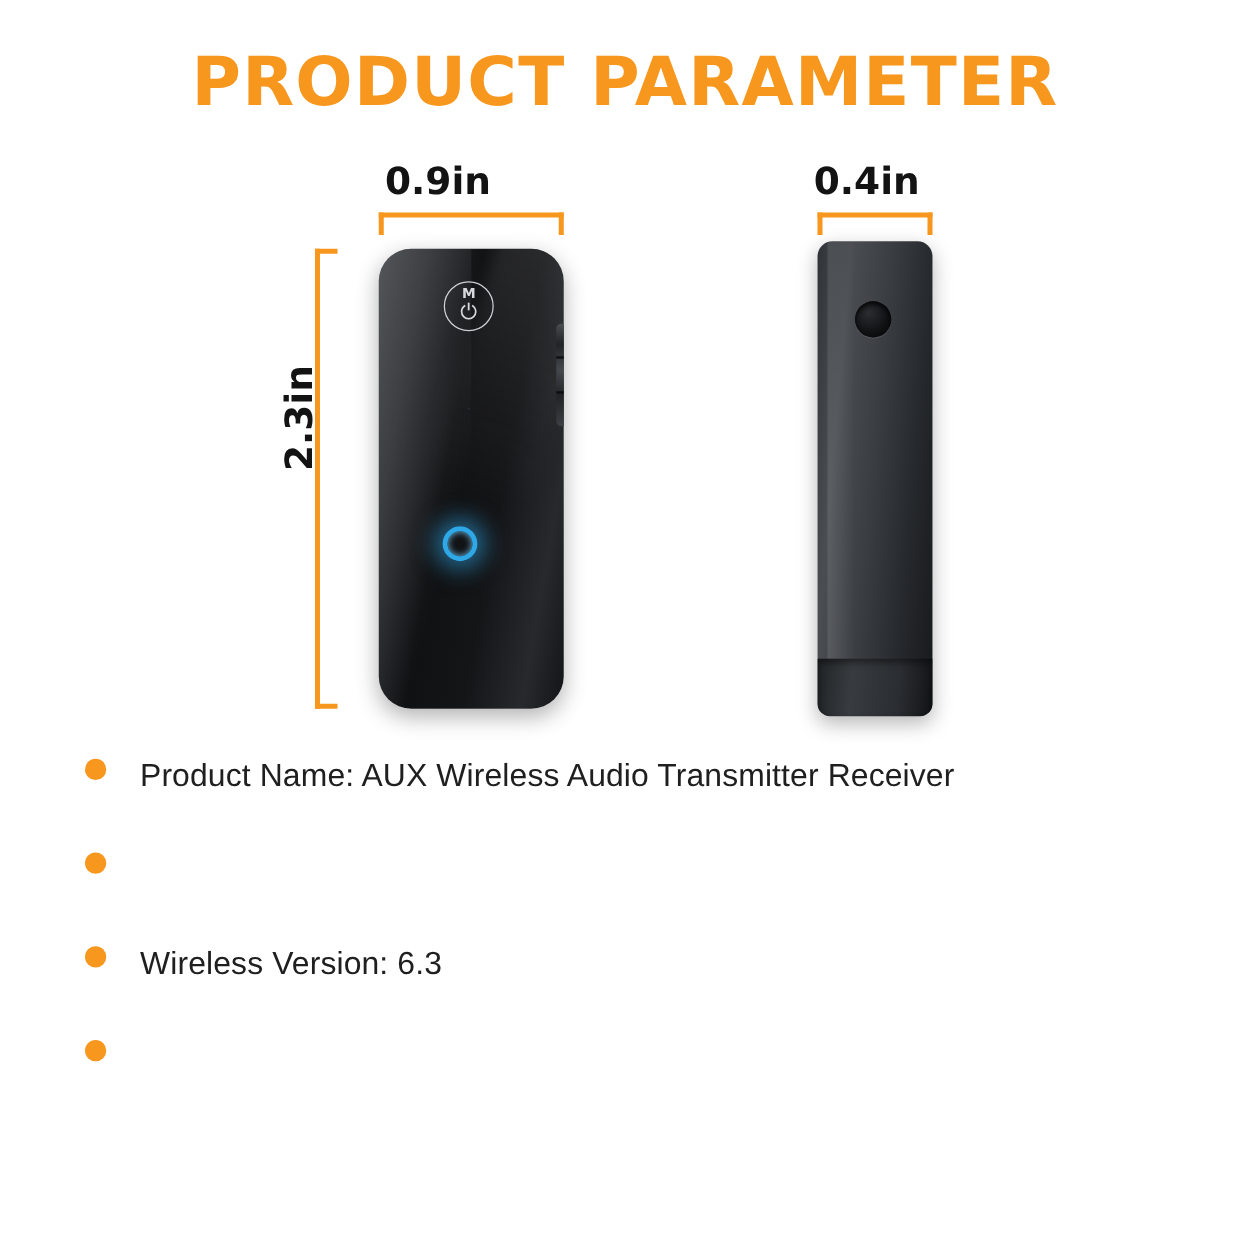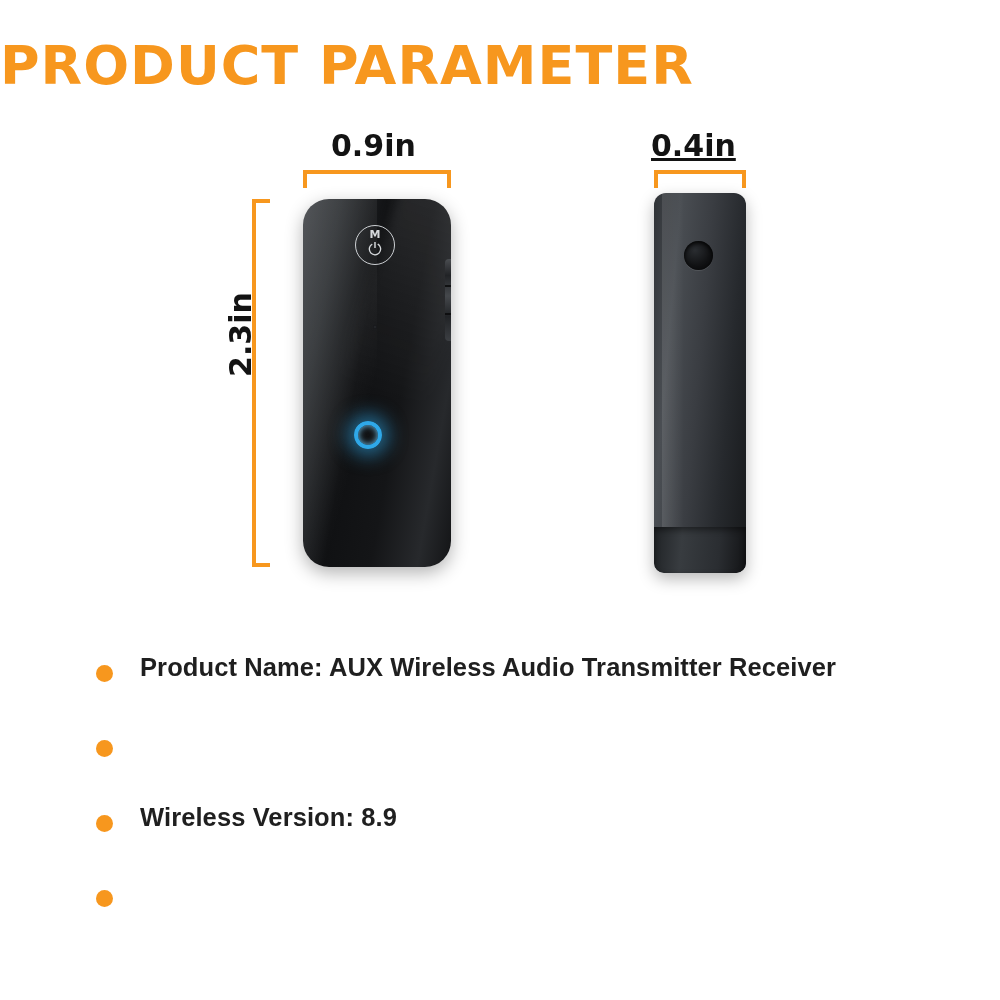--- a/index.html
+++ b/index.html
@@ -15,21 +15,21 @@
     position: relative;
     overflow: hidden;
   }
 
   
   .title {
     position: absolute;
     top: 34px;
     left: 0;
     width: 1000px;
-    text-align: left;
+    text-align: center;
     font-size: 54px;
     font-weight: bold;
     letter-spacing: 1px;
     color: #F7971E;
     font-family: "DejaVu Sans", sans-serif;
   }
 
   
   .stage {
     position: absolute;
@@ -166,22 +166,22 @@
 
   
   .dim-label {
     position: absolute;
     font-size: 30px;
     font-weight: bold;
     color: #131313;
     font-family: "DejaVu Sans", sans-serif;
     white-space: nowrap;
   }
-  .dim-w1 { left: 331px; top: 18px; text-align: center; }
-  .dim-w2 { left: 651px; top: 18px; text-decoration: underline; }
+  .dim-w1 { left: 308px; top: 18px; text-align: center; }
+  .dim-w2 { left: 651px; top: 18px; }
   .dim-h1 {
     left: 198px;
     top: 207px;
     transform: rotate(-90deg);
     transform-origin: center center;
   }
 
   
   .bracket-top-1 {
     position: absolute;
@@ -216,25 +216,24 @@
 
   
   .spec-list {
     position: absolute;
     top: 607px;
     left: 0;
     width: 1000px;
   }
   .spec-row {
     display: flex;
-    align-items: flex-end;
+    align-items: flex-start;
     height: 75px;
-    padding-left: 96px;
-    box-sizing: border-box;
-    font-weight: bold;
+    padding-left: 68px;
+    box-sizing: border-box;
   }
   .spec-bullet {
     width: 17px;
     height: 17px;
     border-radius: 50%;
     background: #F7971E;
     flex: 0 0 auto;
     margin-right: 27px;
   }
   .spec-text {
@@ -294,20 +293,20 @@
     <div class="spec-text">Product Name: AUX Wireless Audio Transmitter Receiver</div>
   </div>
 
   <div class="spec-row">
     <div class="spec-bullet"></div>
   </div>
 
 
   <div class="spec-row">
     <div class="spec-bullet"></div>
-    <div class="spec-text">Wireless Version: 8.9</div>
+    <div class="spec-text">Wireless Version: 6.3</div>
   </div>
 
   <div class="spec-row">
     <div class="spec-bullet"></div>
   </div>
 
 </div>
 
 </body></html>

